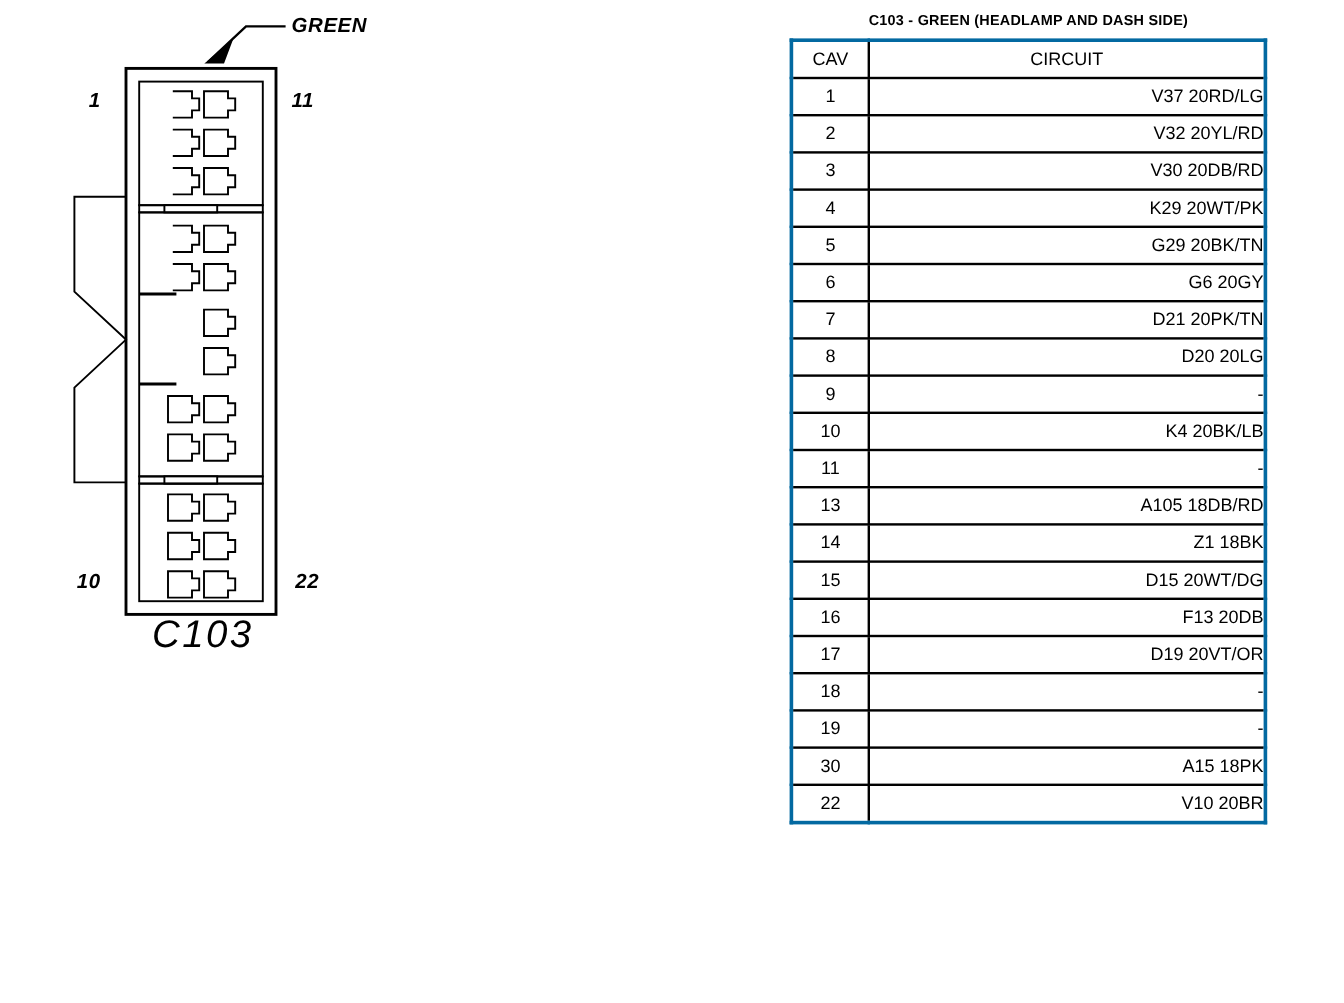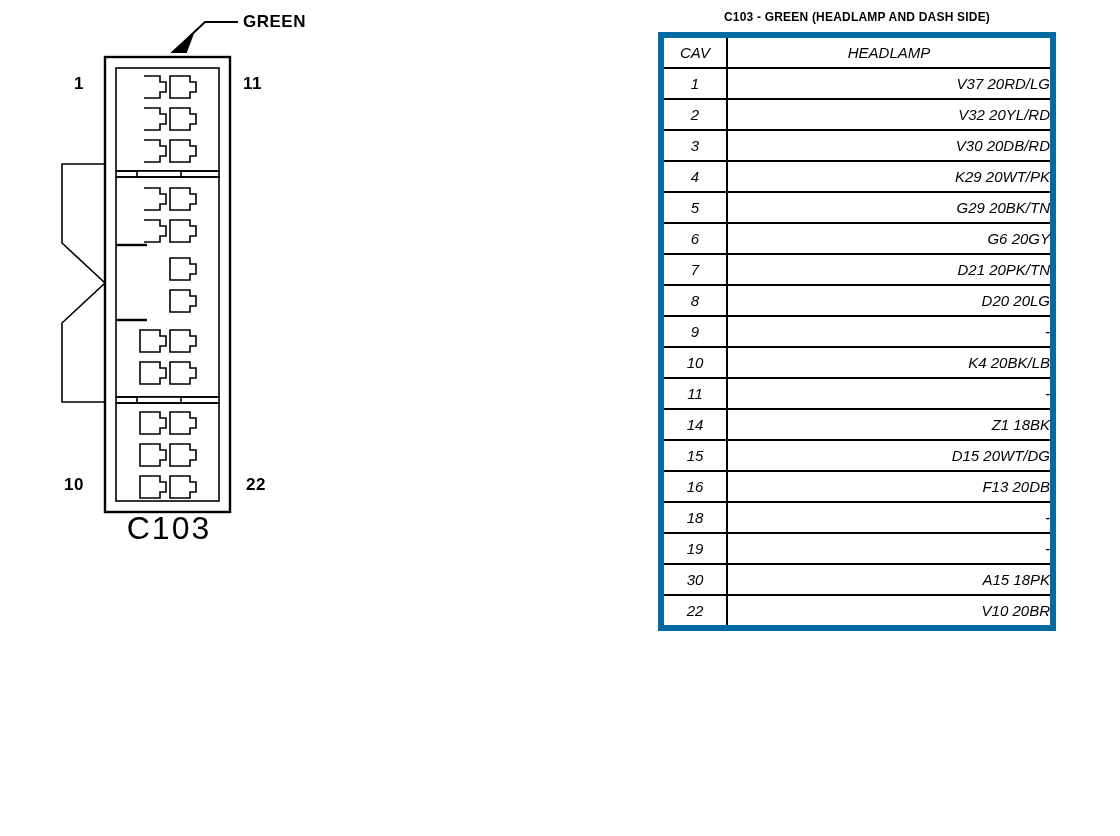--- a/index.html
+++ b/index.html
@@ -16,20 +16,21 @@
     color: #000000;
   }
 
   
   #connector-panel {
     position: absolute;
     left: 0;
     top: 0;
     width: 620px;
     height: 640px;
+    font-style: italic;
   }
   #connector-svg {
     position: absolute;
     left: 0;
     top: 0;
   }
 
   .diag-label {
     position: absolute;
     font-family: "Liberation Sans", sans-serif;
@@ -71,22 +72,21 @@
     font-weight: bold;
     letter-spacing: 0.2px;
     white-space: nowrap;
     margin: 0 0 8px 0;
     padding: 0;
   }
   table#cav-table {
     border-collapse: collapse;
     width: 398px;
     table-layout: fixed;
-    border: 6px solid #0369a1;
-    font-style: italic;
+    border: 3px solid #0369a1;
   }
   table#cav-table th,
   table#cav-table td {
     border: 2px solid #000;
     height: 29px;
     padding: 0;
     font-family: "Liberation Sans", sans-serif;
     font-size: 15px;
     font-weight: normal;
     line-height: 29px;
@@ -195,21 +195,21 @@
   <div id="label-c103">C103</div>
 </div>
 
 <div id="table-panel">
   <div id="table-title">C103 - GREEN (HEADLAMP AND DASH SIDE)</div>
 
   <table id="cav-table">
     <thead>
       <tr>
         <th class="col-cav">CAV</th>
-        <th class="col-circuit">HEADLAMP</th>
+        <th class="col-circuit">CIRCUIT</th>
       </tr>
     </thead>
     <tbody id="cav-tbody">
         <tr>
           <td class="col-cav">1</td>
           <td class="col-circuit">V37 20RD/LG</td>
         </tr>
         <tr>
           <td class="col-cav">2</td>
           <td class="col-circuit">V32 20YL/RD</td>
@@ -244,30 +244,38 @@
         </tr>
         <tr>
           <td class="col-cav">10</td>
           <td class="col-circuit">K4 20BK/LB</td>
         </tr>
         <tr>
           <td class="col-cav">11</td>
           <td class="col-circuit">-</td>
         </tr>
         <tr>
+          <td class="col-cav">13</td>
+          <td class="col-circuit">A105 18DB/RD</td>
+        </tr>
+        <tr>
           <td class="col-cav">14</td>
           <td class="col-circuit">Z1 18BK</td>
         </tr>
         <tr>
           <td class="col-cav">15</td>
           <td class="col-circuit">D15 20WT/DG</td>
         </tr>
         <tr>
           <td class="col-cav">16</td>
           <td class="col-circuit">F13 20DB</td>
+        </tr>
+        <tr>
+          <td class="col-cav">17</td>
+          <td class="col-circuit">D19 20VT/OR</td>
         </tr>
         <tr>
           <td class="col-cav">18</td>
           <td class="col-circuit">-</td>
         </tr>
         <tr>
           <td class="col-cav">19</td>
           <td class="col-circuit">-</td>
         </tr>
         <tr>

